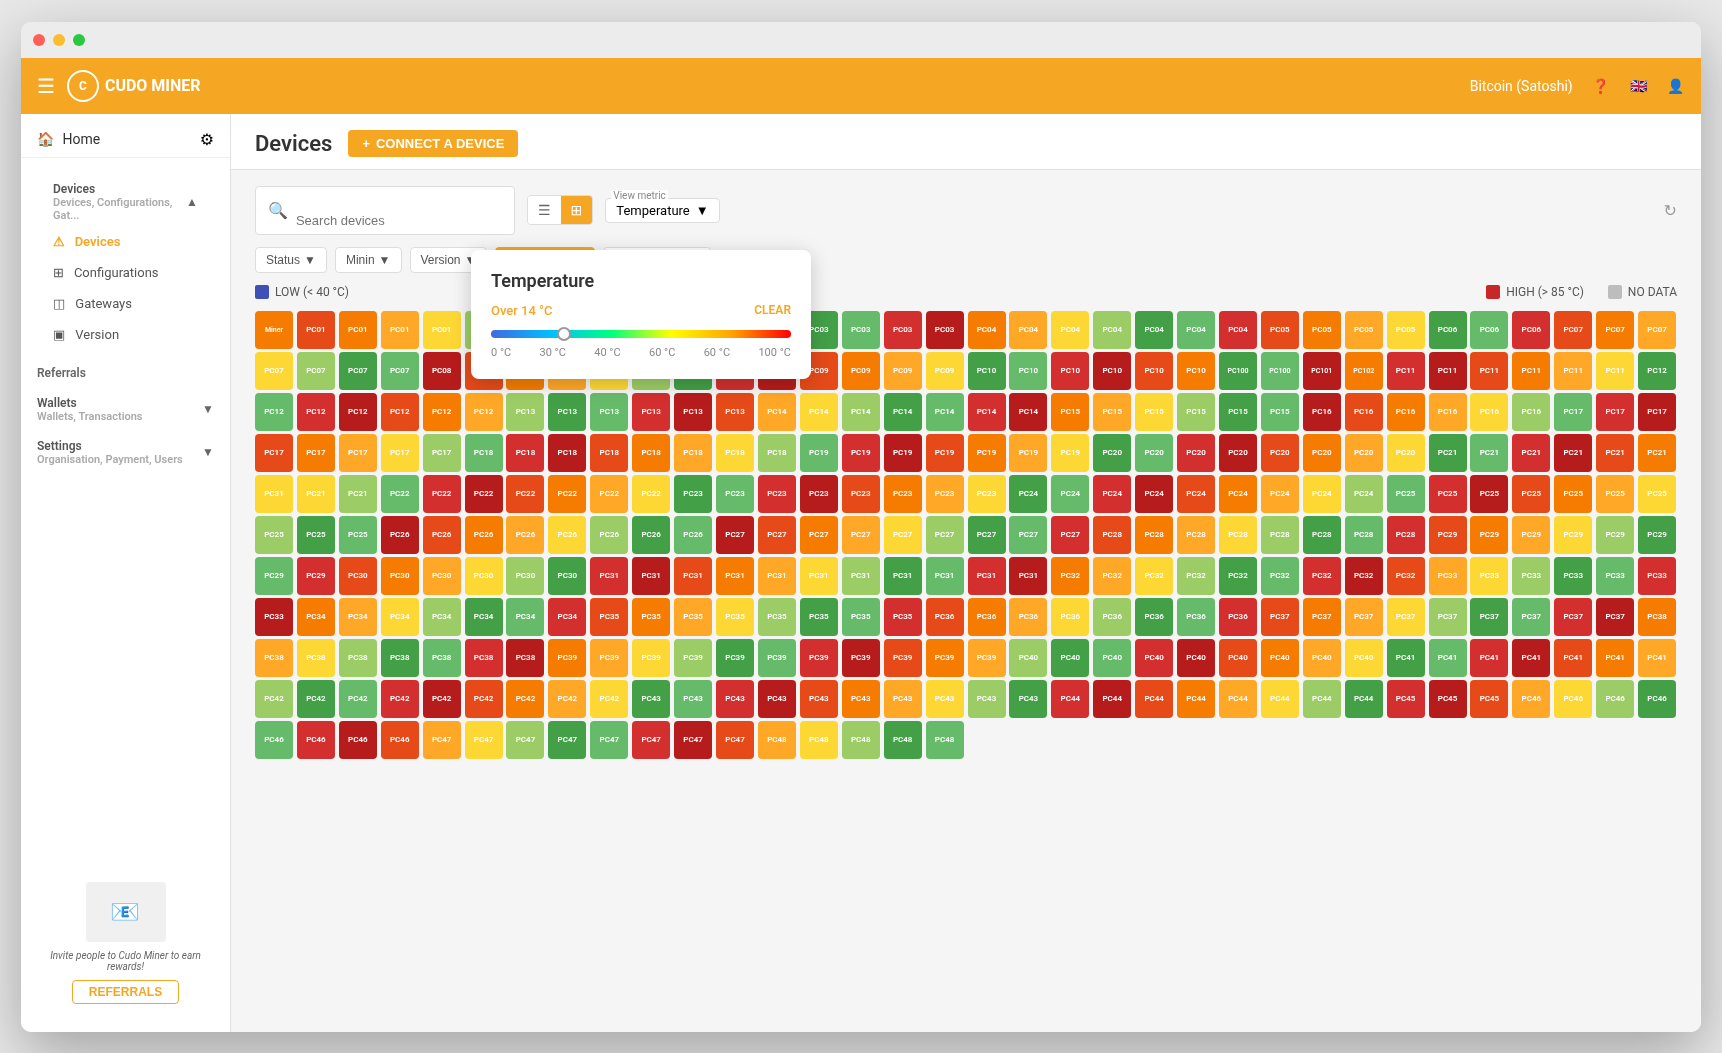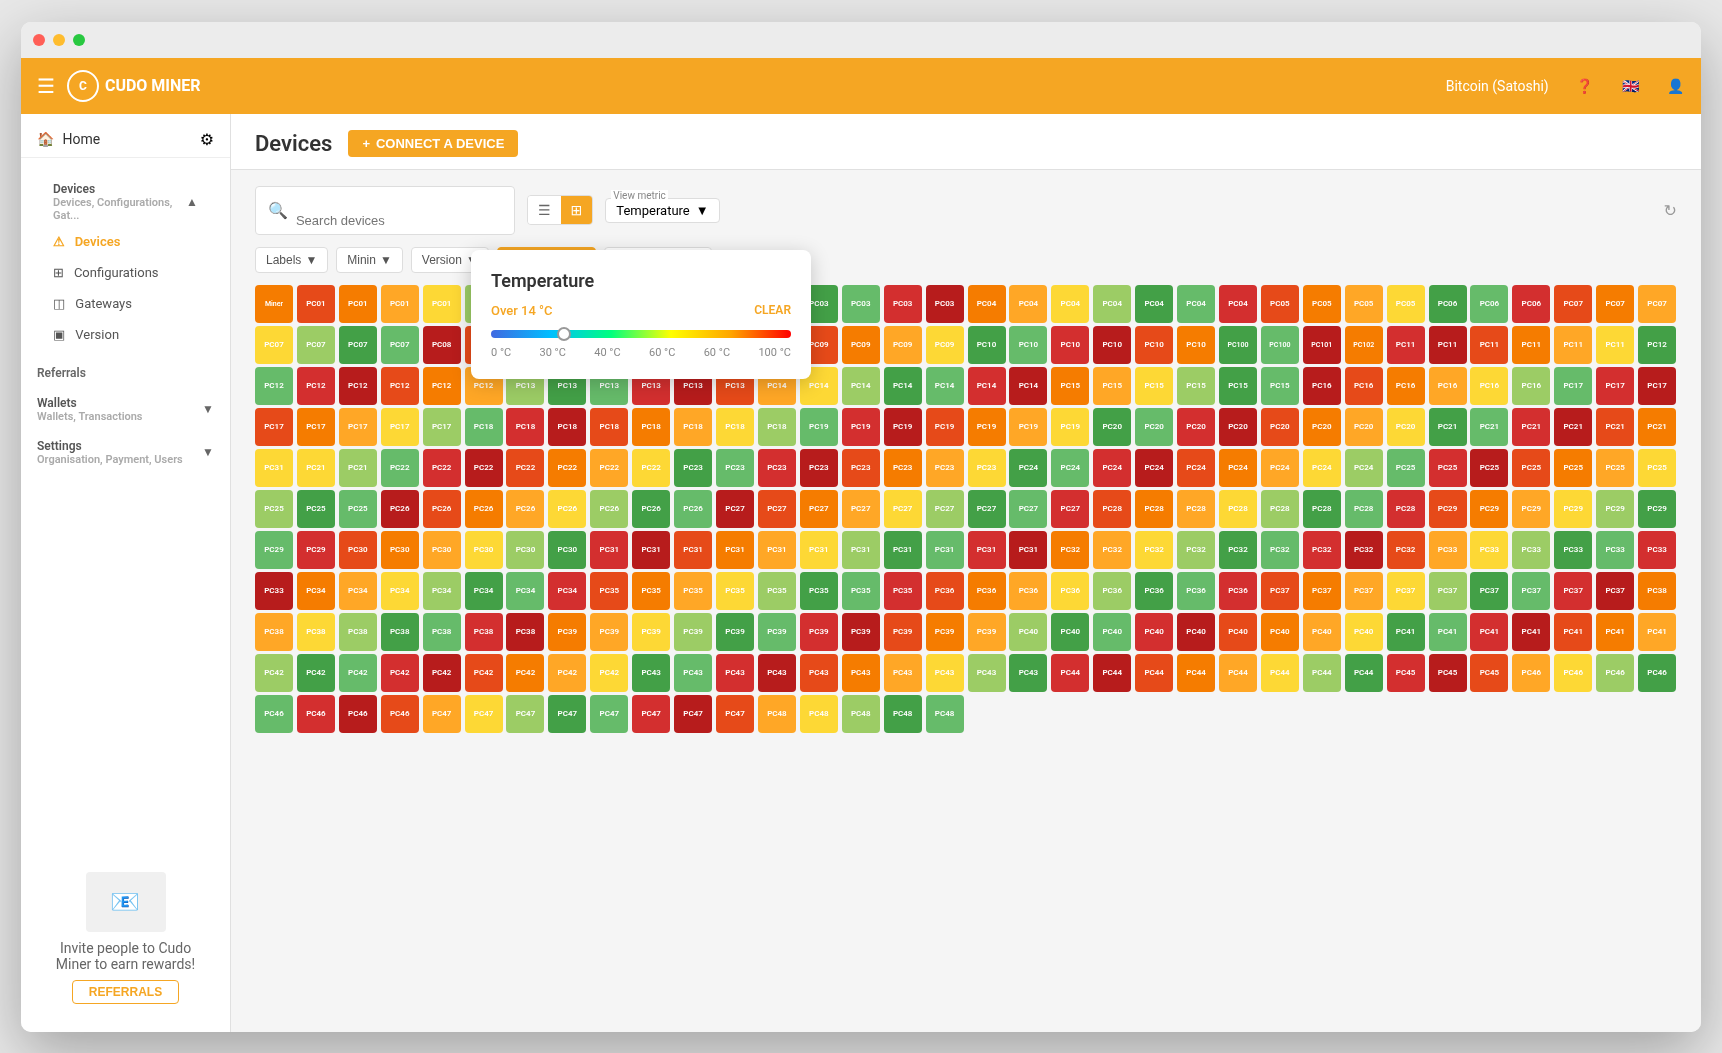--- a/index.html
+++ b/index.html
@@ -50,21 +50,21 @@
       flex-shrink: 0;
     }
     .hamburger-icon { color: white; font-size: 20px; margin-right: 12px; cursor: pointer; }
     .logo { display: flex; align-items: center; color: white; font-weight: bold; font-size: 16px; }
     .logo-circle {
       width: 32px; height: 32px; border-radius: 50%;
       border: 2px solid white;
       display: flex; align-items: center; justify-content: center;
       margin-right: 6px; font-size: 12px; color: white;
     }
-    .topnav-right { margin-left: auto; display: flex; align-items: center; gap: 28px; color: white; font-size: 14px; }
+    .topnav-right { margin-left: auto; display: flex; align-items: center; gap: 20px; color: white; font-size: 14px; }
     .topnav-right span { cursor: pointer; }
     
     .main-layout {
       display: flex;
       flex: 1;
       overflow: hidden;
     }
     
     .sidebar {
       width: 210px;
@@ -195,21 +195,21 @@
       padding: 12px;
     }
     .referral-img {
       width: 80px; height: 60px;
       background: #f0f0f0;
       margin: 0 auto 8px;
       border-radius: 4px;
       display: flex; align-items: center; justify-content: center;
       font-size: 24px;
     }
-    .referral-text { font-size: 14px; color: #666; margin-bottom: 8px; }
+    .referral-text { font-size: 10px; color: #666; margin-bottom: 8px; font-style: italic; }
     .referral-btn {
       border: 1px solid #f5a623; color: #f5a623; background: white;
       padding: 4px 16px; border-radius: 4px; font-size: 12px; cursor: pointer; font-weight: 600;
     }
   </style>
 </head>
 <body>
 
 <div class="window">
 
@@ -324,41 +324,56 @@
               <span>Temperature</span>
               <span>▼</span>
             </div>
           </div>
           <div style="flex:1;"></div>
           <span style="color:#999;font-size:16px;cursor:pointer;">↻</span>
         </div>
 
         <div class="filter-row">
           <button class="filter-btn">
-            <span>Labels</span>
+            <span>Status</span>
             <span>▼</span>
           </button>
           <button class="filter-btn">
             <span>Minin</span>
             <span>▼</span>
           </button>
           <button class="filter-btn">
             <span>Version</span>
             <span>▼</span>
           </button>
           <button class="filter-btn filter-active">
             <span>Over 14 °C</span>
             <span class="filter-x">✕</span>
           </button>
           <button class="filter-btn">
             <span>Power usage</span>
             <span>▼</span>
           </button>
         </div>
 
+        <div class="legend">
+          <div class="legend-item">
+            <div class="legend-dot" style="background:#3f51b5;"></div>
+            <span>LOW (&lt; 40 °C)</span>
+          </div>
+          <div style="flex:1;"></div>
+          <div class="legend-item">
+            <div class="legend-dot" style="background:#c62828;"></div>
+            <span>HIGH (&gt; 85 °C)</span>
+          </div>
+          <div class="legend-item">
+            <div class="legend-dot" style="background:#bdbdbd;"></div>
+            <span>NO DATA</span>
+          </div>
+        </div>
 
         <div class="device-grid" id="device-grid">
             <div class="device-tile" style="background: rgb(245, 124, 0); font-size: 7px;">Miner</div>
             <div class="device-tile" style="background: rgb(230, 74, 25); font-size: 8px;">PC01</div>
             <div class="device-tile" style="background: rgb(245, 124, 0); font-size: 8px;">PC01</div>
             <div class="device-tile" style="background: rgb(255, 167, 38); font-size: 8px;">PC01</div>
             <div class="device-tile" style="background: rgb(253, 216, 53); font-size: 8px;">PC01</div>
             <div class="device-tile" style="background: rgb(156, 204, 101); font-size: 8px;">PC01</div>
             <div class="device-tile" style="background: rgb(102, 187, 106); font-size: 8px;">PC02</div>
             <div class="device-tile" style="background: rgb(211, 47, 47); font-size: 8px;">PC02</div>

